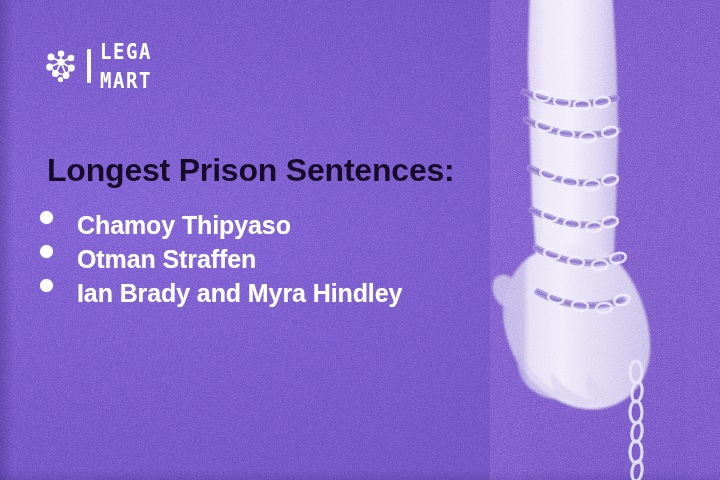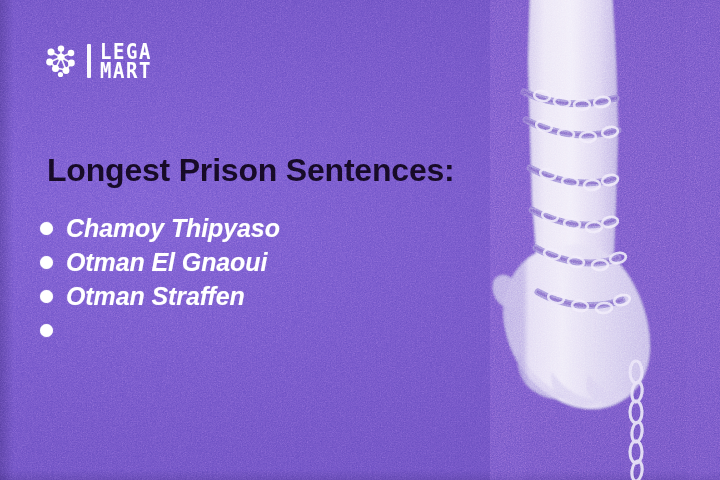--- a/index.html
+++ b/index.html
@@ -40,21 +40,21 @@
     position:absolute;left:44px;top:42px;
     display:flex;align-items:center;gap:9px;
   }
   #logo-mark{width:34px;height:34px;display:block;}
   #logo-divider{
     width:4px;height:34px;background:#ffffff;border-radius:1px;
     opacity:.97;
   }
   #logo-words{
     display:flex;flex-direction:column;line-height:1;
-    gap:0;
+    gap:10px;
   }
   .logo-word{
     color:#ffffff;
     font-family:"DejaVu Sans Mono", monospace;
     font-weight:bold;
     font-size:19px;
     letter-spacing:1.6px;
     transform:scaleY(1.08);
     transform-origin:left top;
   }
@@ -69,24 +69,23 @@
     white-space:nowrap;
     text-align:right;
   }
 
   
   #list{
     position:absolute;left:40px;top:211px;
     list-style:none;margin:0;padding:0;
   }
   .list-item{
-    display:flex;align-items:center;
+    display:flex;
     height:34px;
-    gap:13px;
-    font-style:italic;
+    gap:24px;
   }
   .bullet{
     width:13px;height:13px;border-radius:50%;
     background:#ffffff;flex:none;
     box-shadow:0 0 1px rgba(255,255,255,.6);
   }
   .item-label{
     color:#ffffff;
     font-size:25px;
     font-weight:bold;
@@ -267,28 +266,25 @@
 
   <div id="title">Longest Prison Sentences:</div>
 
   <ul id="list">
     <li class="list-item">
       <span class="bullet"></span>
       <span class="item-label">Chamoy Thipyaso</span>
     </li>
     <li class="list-item">
       <span class="bullet"></span>
-      <span class="item-label">Otman El Gnaoui</span>
-    </li>
-    <li class="list-item">
-      <span class="bullet"></span>
       <span class="item-label">Otman Straffen</span>
     </li>
     <li class="list-item">
       <span class="bullet"></span>
+      <span class="item-label">Ian Brady and Myra Hindley</span>
     </li>
   </ul>
 
   <svg class="grain" width="740" height="500" aria-hidden="true">
     <filter id="grainA">
       <feTurbulence type="fractalNoise" baseFrequency="0.80" numOctaves="4" stitchTiles="stitch"></feTurbulence>
       <feColorMatrix type="saturate" values="0"></feColorMatrix>
     </filter>
     <rect width="740" height="500" filter="url(#grainA)"></rect>
   </svg>

